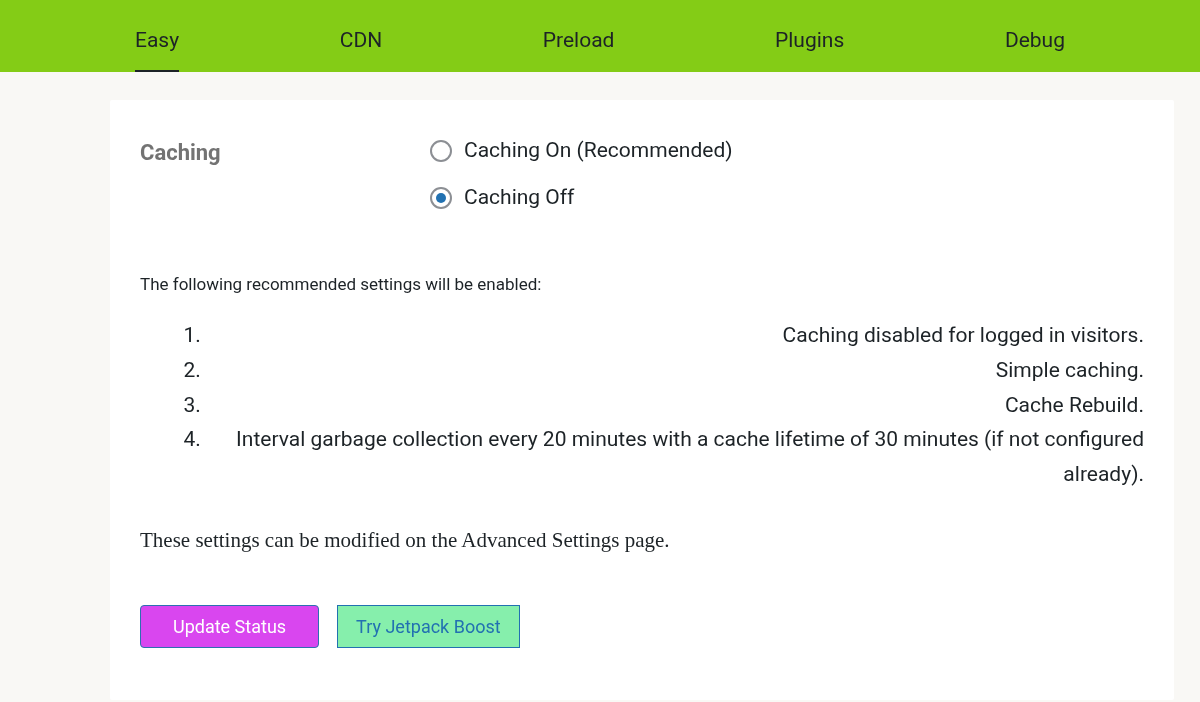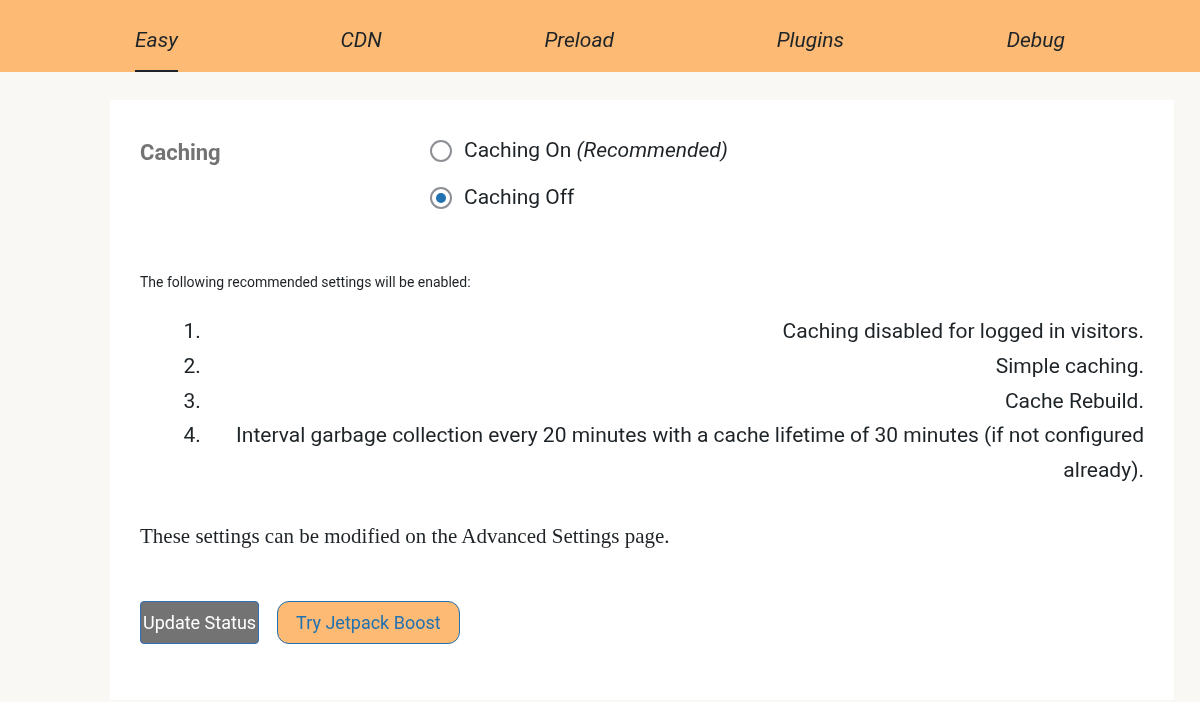--- a/index.html
+++ b/index.html
@@ -6,23 +6,22 @@
     body {
       font-family: -apple-system, BlinkMacSystemFont, "Segoe UI", Roboto, Helvetica, Arial, sans-serif;
       font-size: 20px;
       color: #1d2327;
       background: #f9f8f5;
       width: 1200px;
       height: 702px;
       overflow: hidden;
     }
     .topbar {
-      background: #fdba74;
+      background: #84cc16;
       padding: 0 0 0 0;
-      font-style: italic;
     }
     .tabs {
       display: flex;
       align-items: flex-start;
       padding: 28px 135px 0 135px;
       justify-content: space-between;
     }
     .tab {
       font-size: 21px;
       color: #1d2327;
@@ -85,27 +84,26 @@
       position: absolute;
       top: 50%;
       left: 50%;
       transform: translate(-50%, -50%);
       width: 10px;
       height: 10px;
       border-radius: 50%;
       background: #2271b1;
     }
     .italic {
-      font-style: italic;
     }
     .description {
       margin-top: 64px;
     }
     .desc-intro {
-      font-size: 14px;
+      font-size: 17px;
       margin-bottom: 24px;
     }
     .desc-list {
       list-style: decimal;
       padding-left: 66px;
       font-size: 21px;
       line-height: 1.65;
       text-align: right;
     }
     .desc-list li {
@@ -116,34 +114,34 @@
       margin-top: 36px;
       font-family: Liberation Serif, serif;
     }
     .button-row {
       margin-top: 52px;
       display: flex;
       gap: 18px;
       align-items: stretch;
     }
     .btn-primary {
-      background: #737373;
+      background: #d946ef;
       color: #ffffff;
       border: 1px solid #2d6fb1;
       border-radius: 4px;
       font-size: 18px;
-      padding: 10px 2px;
+      padding: 10px 32px;
       cursor: pointer;
       font-family: inherit;
     }
     .btn-secondary {
-      background: #fdba74;
+      background: #86efac;
       color: #2271b1;
       border: 1px solid #2271b1;
-      border-radius: 12px;
+      border-radius: 0;
       font-size: 18px;
       padding: 10px 18px;
       cursor: pointer;
       font-family: inherit;
     }
   </style>
 </head>
 <body>
 
 <div class="topbar">

